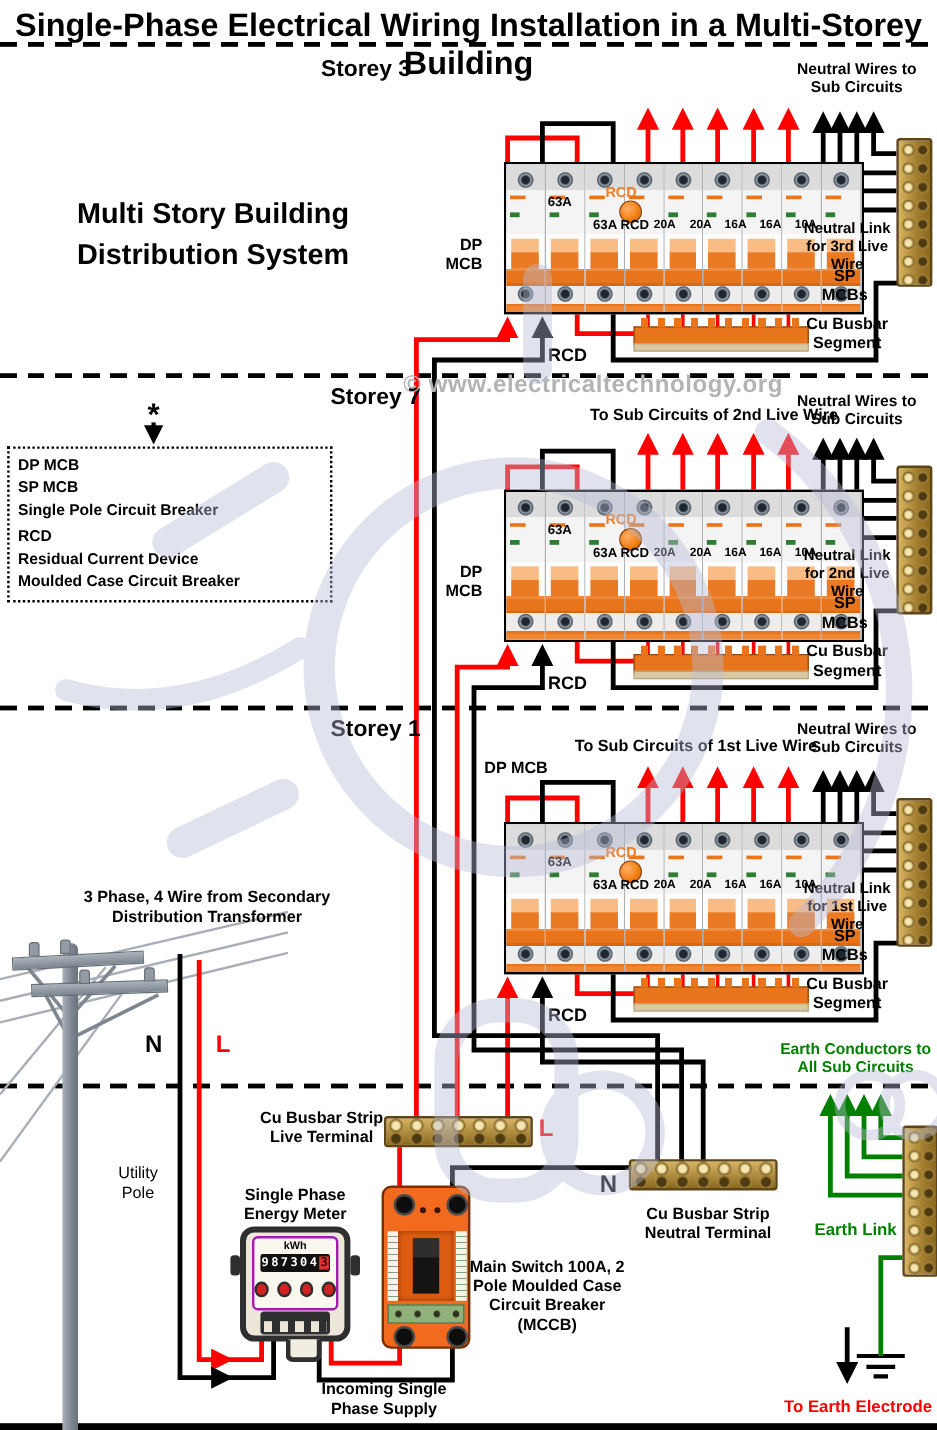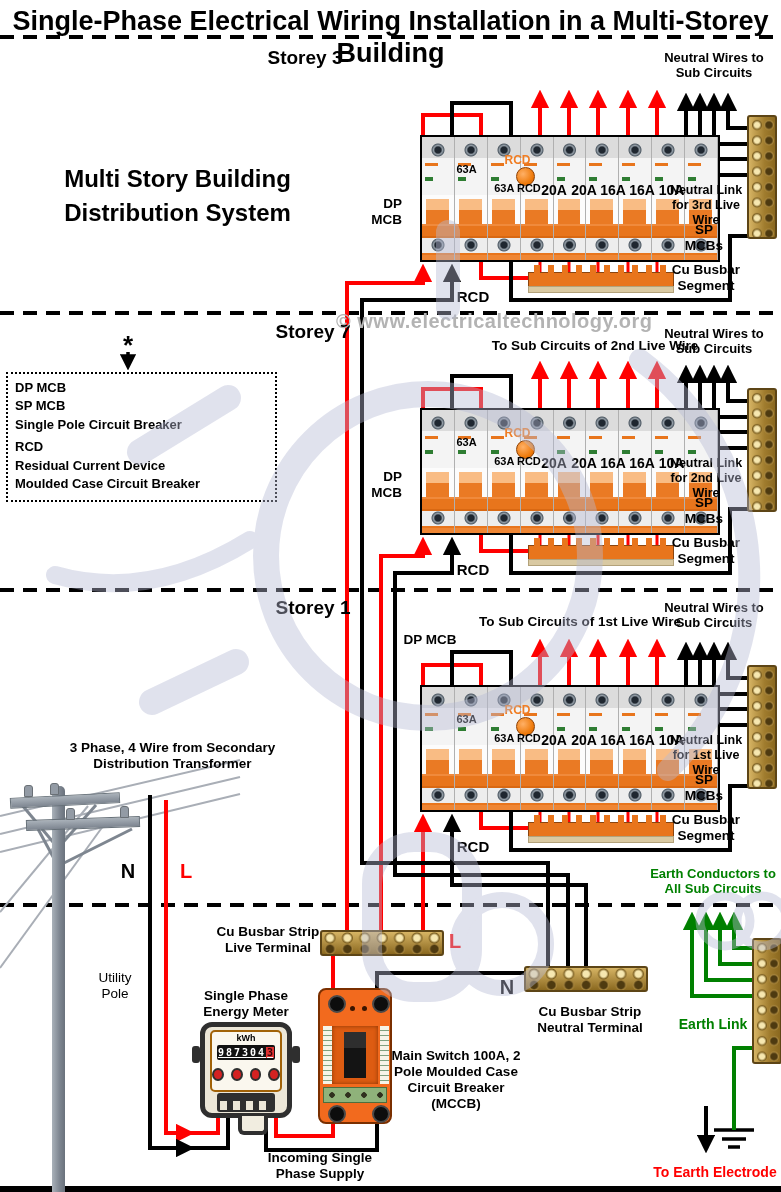--- a/index.html
+++ b/index.html
@@ -21,21 +21,21 @@
       radial-gradient(circle at 50% 108px,#1f2730 0 3px,#949ea7 4.5px,#525d67 6px,transparent 7px),
       linear-gradient(#e8751c,#e8751c),
       linear-gradient(#2e7d32,#2e7d32),
       linear-gradient(180deg,#f9bc84 0 45%,#ea7a24 46% 100%),
       linear-gradient(180deg,#dcdcdc 0 21px,#f4f4f4 21px 58px,#fcfcfc 58px 87px,
         #f08a3c 87px 89px,#e8751c 89px 99px,#d96812 99px 101px,#ededed 101px 116px,
         #e8751c 116px 118px,#ef8634 118px 127px);
     background-size:100% 100%,100% 100%,13px 3px,8px 4px,calc(100% - 9px) 25px,100% 100%;
     background-position:0 0,0 0,3px 26px,3px 40px,4px 62px,0 0;}
   .mod:last-child{border-right:none;}
-  .bamp{position:absolute;font-weight:bold;font-size:14px;text-align:center;color:#000;}
+  .bamp{position:absolute;font-weight:bold;font-size:10px;text-align:center;color:#000;}
   .rcdc{position:absolute;width:17px;height:17px;border-radius:50%;border:1px solid #8f3f00;
         background:radial-gradient(circle at 6px 6px,#ffb066,#ee7a0a 65%,#c25800);}
   
   .vlink{position:absolute;width:30px;border:2px solid #5d4516;border-radius:3px;box-sizing:border-box;
     background-image:
       radial-gradient(circle at 8px 8px,#f6e7b0 0 2.5px,#7c5f20 4.5px,transparent 5.5px),
       radial-gradient(circle at 20px 8px,#4e3a10 0 3px,#a8863e 4.5px,transparent 5.5px),
       linear-gradient(90deg,#d6b464,#a07c2e 60%,#8a681f);
     background-size:26px 15.5px,26px 15.5px,100% 100%;
     background-repeat:repeat-y,repeat-y,no-repeat;}
@@ -48,25 +48,25 @@
     background-repeat:repeat-x,repeat-x,no-repeat;}
   .comb{position:absolute;width:144px;height:14px;background:#e8751c;border:1.5px solid #8a4510;}
   .comb::before{content:"";position:absolute;left:2px;right:2px;top:-8px;height:8px;
     background:repeating-linear-gradient(90deg,transparent 0 3px,#e8751c 3px 9px,transparent 9px 14px);}
   .comb::after{content:"";position:absolute;left:-1px;right:-1px;bottom:-6px;height:5px;
     background:#d9c9a2;border:1px solid #b3a27a;}
   
   .meter{position:absolute;left:200px;top:1022px;width:92px;height:96px;background:#ece7d8;
          border:5px solid #2f2f2f;border-radius:12px;box-sizing:border-box;}
   .mpanel{position:absolute;left:5px;top:3px;right:5px;height:58px;background:#faf7ee;
-          border:2px solid #a16207;border-radius:5px;}
+          border:2px solid #a21caf;border-radius:5px;}
   .kwh{position:absolute;left:0;right:0;top:1px;text-align:center;font-weight:bold;font-size:9px;}
   .digits{position:absolute;left:5px;right:5px;top:13px;height:15px;background:#111;border-radius:2px;
           color:#fff;font-family:"DejaVu Sans Mono",monospace;font-weight:bold;font-size:10px;
-          letter-spacing:2px;text-align:center;line-height:15px;text-decoration:underline;}
+          letter-spacing:2px;text-align:center;line-height:15px;}
   .rd{background:#e03131;color:#37060a;letter-spacing:0;padding:0 1px;}
   .dots{position:absolute;left:0;right:0;top:36px;display:flex;justify-content:center;gap:7px;}
   .dot{width:9px;height:9px;border-radius:50%;background:#d42222;border:2px solid #2f2f2f;}
   .teeth{position:absolute;left:12px;right:12px;top:66px;height:19px;background:#2f2f2f;border-radius:3px;}
   .teeth::before{content:"";position:absolute;left:3px;right:3px;top:8px;bottom:2px;
     background:repeating-linear-gradient(90deg,#ece7d8 0 7px,#2f2f2f 7px 13px);}
   .ear{position:absolute;width:8px;height:17px;background:#2f2f2f;border-radius:3px;}
   .mbase{position:absolute;left:238px;top:1116px;width:22px;height:15px;background:#f1ede0;
          border:4px solid #2f2f2f;border-top:none;border-radius:0 0 6px 6px;}
   

